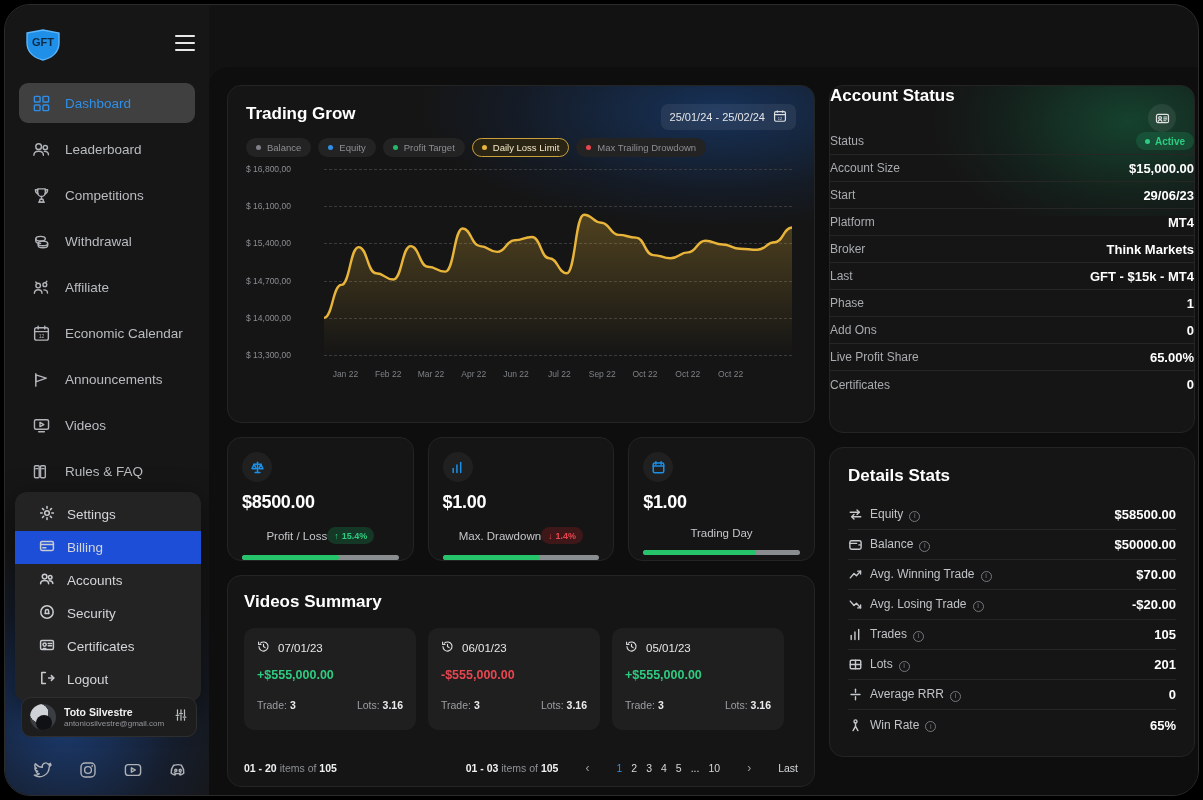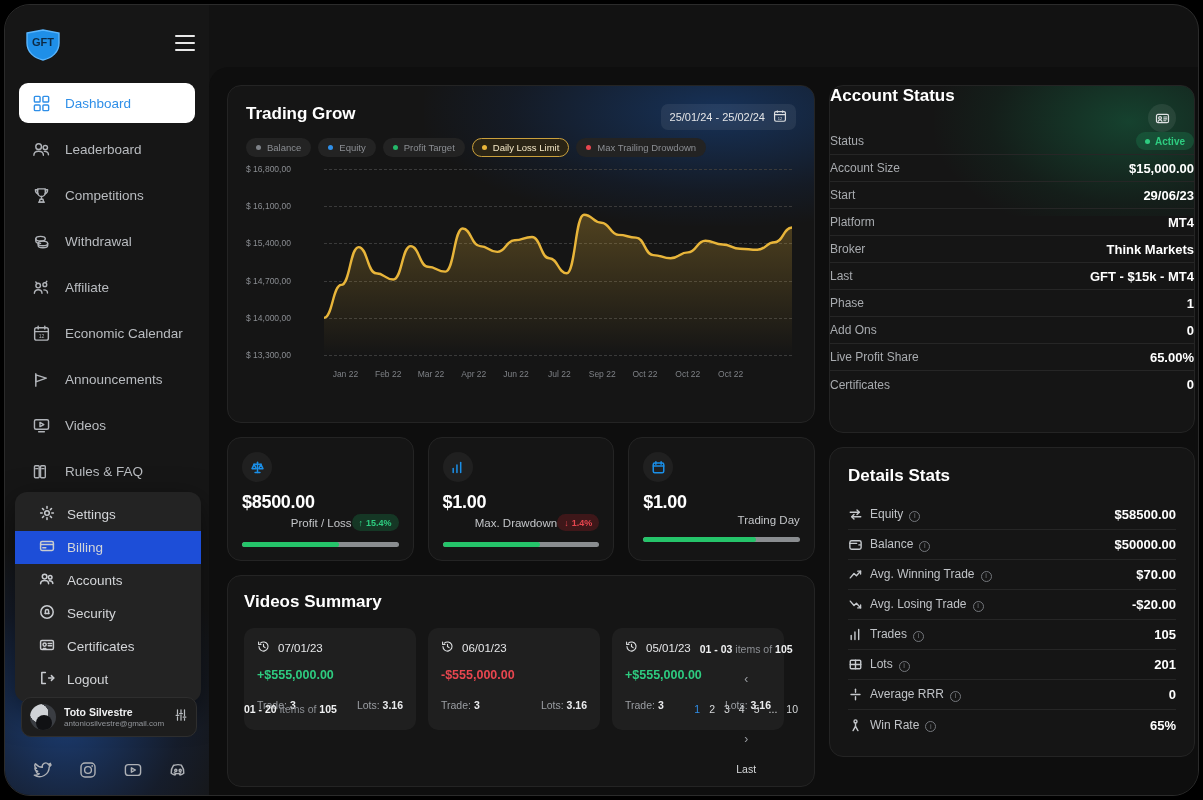--- a/index.html
+++ b/index.html
@@ -46,21 +46,21 @@
   .navitem {
     position: relative;
     display: flex; align-items: center; gap: 14px;
     height: 40px; margin: 0 14px 6px 14px;
     padding: 0 12px;
     border-radius: 9px;
     color: #b9bcc0; font-size: 13.5px;
     cursor: pointer;
   }
   .navitem .ico { width: 20px; height: 20px; flex: none; display:flex; align-items:center; justify-content:center; }
-  .navitem.active { background: #ffffff; color: #2f8fe8; }
+  .navitem.active { background: #404040; color: #2f8fe8; }
   .navitem.active .ico svg { stroke: #2f8fe8; }
   .navitem svg { width: 19px; height: 19px; fill: none; stroke: #b0b3b8; stroke-width: 1.5; stroke-linecap: round; stroke-linejoin: round; }
 
   
   #menu-panel {
     position: absolute; left: 10px; top: 487px;
     width: 186px;
     background: #232323;
     border-radius: 12px;
     padding: 6px 0;
@@ -174,21 +174,21 @@
   
   #stats { display: flex; gap: 14px; margin-top: 14px; }
   .statcard { width: 186.6px; height: 124px; padding: 14px; }
   .st-ico {
     width: 30px; height: 30px; border-radius: 50%;
     background: #202020;
     display: flex; align-items: center; justify-content: center;
   }
   .st-ico svg { width: 15px; height: 15px; fill: none; stroke: #1a8fe8; stroke-width: 1.6; stroke-linecap: round; stroke-linejoin: round; }
   .st-val { color: #fff; font-size: 18px; font-weight: bold; margin-top: 10px; letter-spacing: -.3px; }
-  .st-row { display: flex; align-items: center; justify-content: flex-end; margin-top: 1px; }
+  .st-row { display: flex; align-items: center; justify-content: center; margin-top: 14px; }
   .st-lab { color: #c4c6c9; font-size: 11.5px; }
   .st-badge {
     display: flex; align-items: center; gap: 3px;
     height: 17px; padding: 0 7px; border-radius: 9px;
     font-size: 9px; font-weight: bold;
   }
   .st-badge.up { background: rgba(22,120,70,.35); color: #2ecc80; }
   .st-badge.down { background: rgba(140,30,35,.35); color: #e8464f; }
   .bar { margin-top: 11px; height: 5px; border-radius: 3px; background: #8a8d90; overflow: hidden; }
   .bar i { display: block; height: 100%; background: #25c46a; border-radius: 3px; }
@@ -207,21 +207,21 @@
   .sum-amt.pos { color: #2ecc80; }
   .sum-amt.neg { color: #e8464f; }
   .sum-foot { display: flex; justify-content: space-between; margin-top: 17px; font-size: 10.5px; color: #9b9ea3; }
   .sum-foot b { color: #ebecee; }
 
   #pager {
     position: absolute; left: 16px; right: 16px; bottom: 11px;
     display: flex; align-items: center; font-size: 10.5px; color: #8d9095;
   }
   #pager b { color: #f0f1f2; }
-  #pg-right { margin-left: auto; display: flex; align-items: center; gap: 17px; flex-direction: column; }
+  #pg-right { margin-left: auto; display: flex; align-items: center; gap: 27px; }
   #pg-nums { display: flex; align-items: center; gap: 9px; color: #d6d8da; }
   #pg-nums .p { cursor: pointer; }
   #pg-nums .p.cur { color: #2f8fe8; }
   .arrow { color: #9a9da2; cursor: pointer; font-size: 12px; }
 
   
   #acct { height: 348px; }
   #acct-glow {
     position: absolute; right: -40px; top: -80px; width: 300px; height: 210px;
     background: radial-gradient(ellipse at 65% 55%, rgba(22,110,72,.50), rgba(16,72,48,.18) 50%, transparent 72%);

